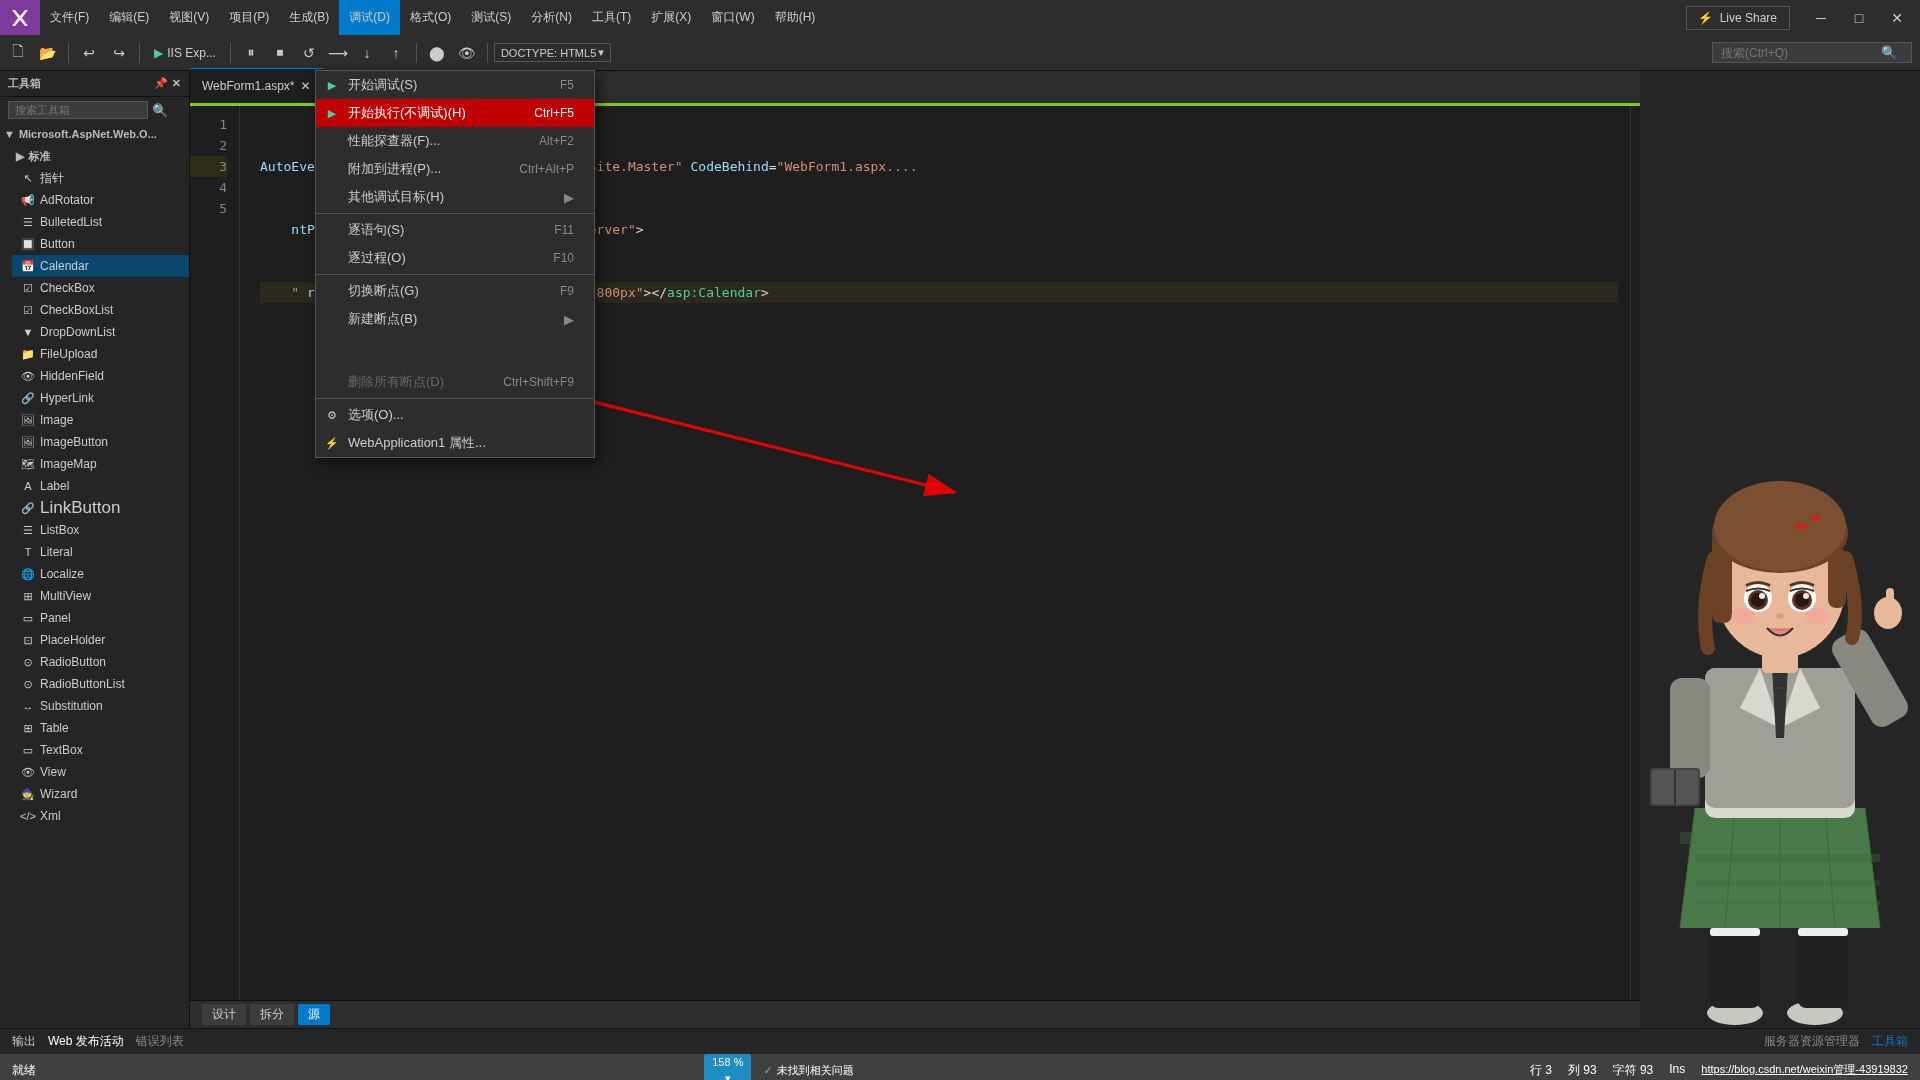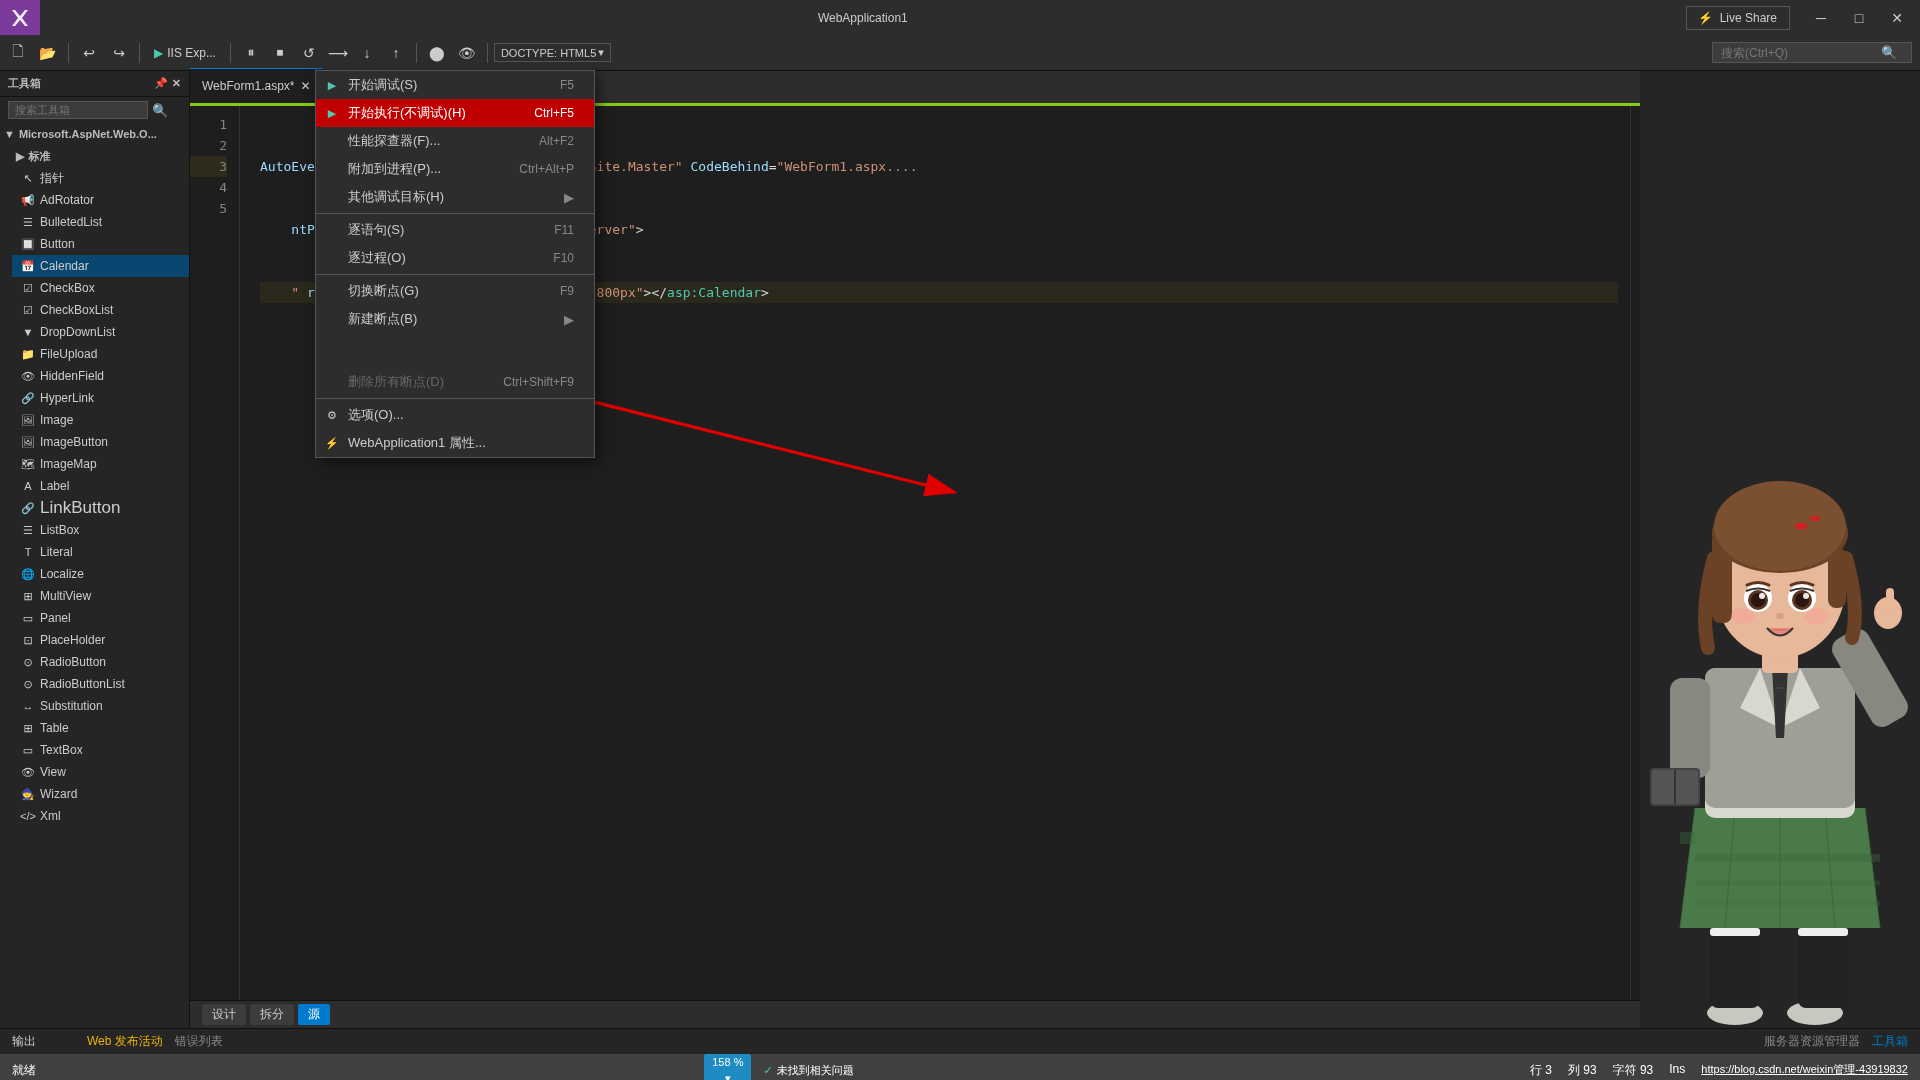--- a/index.html
+++ b/index.html
@@ -387,21 +387,35 @@
   </style>
 </head>
 <body>
 
 <div class="title-bar">
   <div class="title-bar-logo">
     <svg viewBox="0 0 20 20" fill="none">
       <path d="M2 2 L8 10 L2 18 L5 18 L10 12 L15 18 L18 18 L12 10 L18 2 L15 2 L10 8 L5 2 Z" fill="white" opacity="0.9"></path>
     </svg>
   </div>
-  <div class="title-center">WebApplication1</div>
+  <div class="menu-bar">
+    <div class="menu-item">文件(F)</div>
+    <div class="menu-item">编辑(E)</div>
+    <div class="menu-item">视图(V)</div>
+    <div class="menu-item">项目(P)</div>
+    <div class="menu-item">生成(B)</div>
+    <div class="menu-item active">调试(D)</div>
+    <div class="menu-item">格式(O)</div>
+    <div class="menu-item">测试(S)</div>
+    <div class="menu-item">分析(N)</div>
+    <div class="menu-item">工具(T)</div>
+    <div class="menu-item">扩展(X)</div>
+    <div class="menu-item">窗口(W)</div>
+    <div class="menu-item">帮助(H)</div>
+  </div>
   <div style="display:flex;align-items:center;gap:8px;padding-right:8px;">
     <div class="live-share-btn">
       <span>⚡</span>
       <span>Live Share</span>
     </div>
     <div class="title-bar-btn">─</div>
     <div class="title-bar-btn">□</div>
     <div class="title-bar-btn close">✕</div>
   </div>
 </div>
@@ -792,21 +806,21 @@
     </div>
     <div class="dropdown-item">
       <span class="dropdown-item-icon">⚡</span>
       <span>WebApplication1 属性...</span>
     </div>
   </div>
 </div>
 
 <div style="background:#252526; border-top:1px solid #111; height:26px; display:flex; align-items:center; padding:0 12px; gap:12px;">
   <span style="font-size:12px;color:#ccc;cursor:pointer;">输出</span>
-  <span style="font-size:12px;color:#eab308;cursor:pointer;margin-left:39px;">Web 发布活动</span>
+  <span style="font-size:12px;color:#ffffff;cursor:pointer;">Web 发布活动</span>
   <span style="font-size:12px;color:#888;cursor:pointer;">错误列表</span>
   <span style="font-size:12px;color:#888;margin-left:auto;">服务器资源管理器</span>
   <span style="font-size:12px;color:#007acc;cursor:pointer;">工具箱</span>
 </div>
 
 <div class="status-bar">
   <span>就绪</span>
   <div style="margin-left:auto;display:flex;align-items:center;gap:4px;">
     <div style="display:flex;align-items:center;gap:4px;background:#1e8bc3;padding:2px 8px;border-radius:2px;font-size:11px;flex-direction:column;">
       <span>158 %</span>

